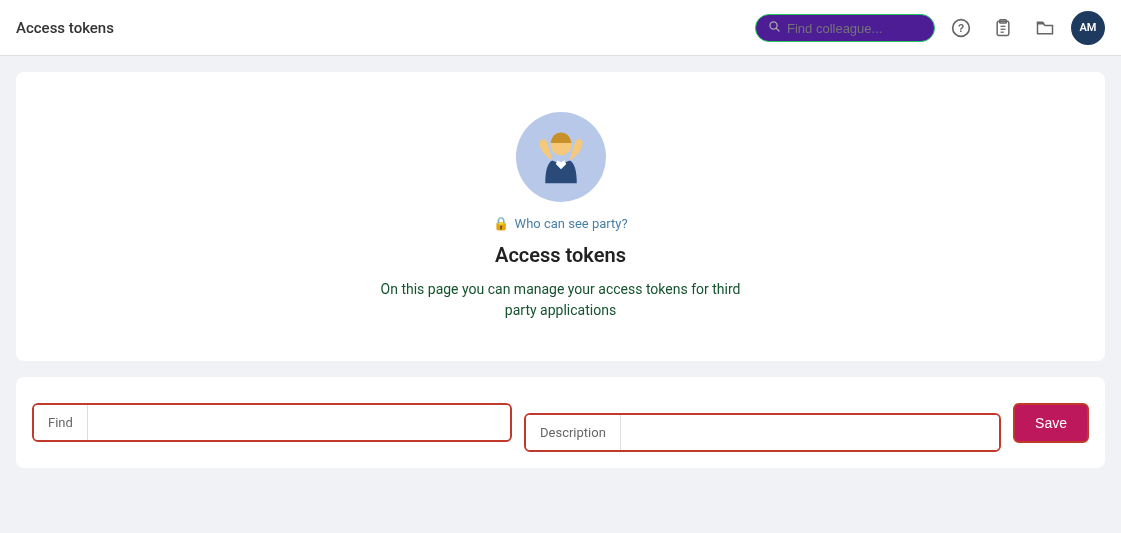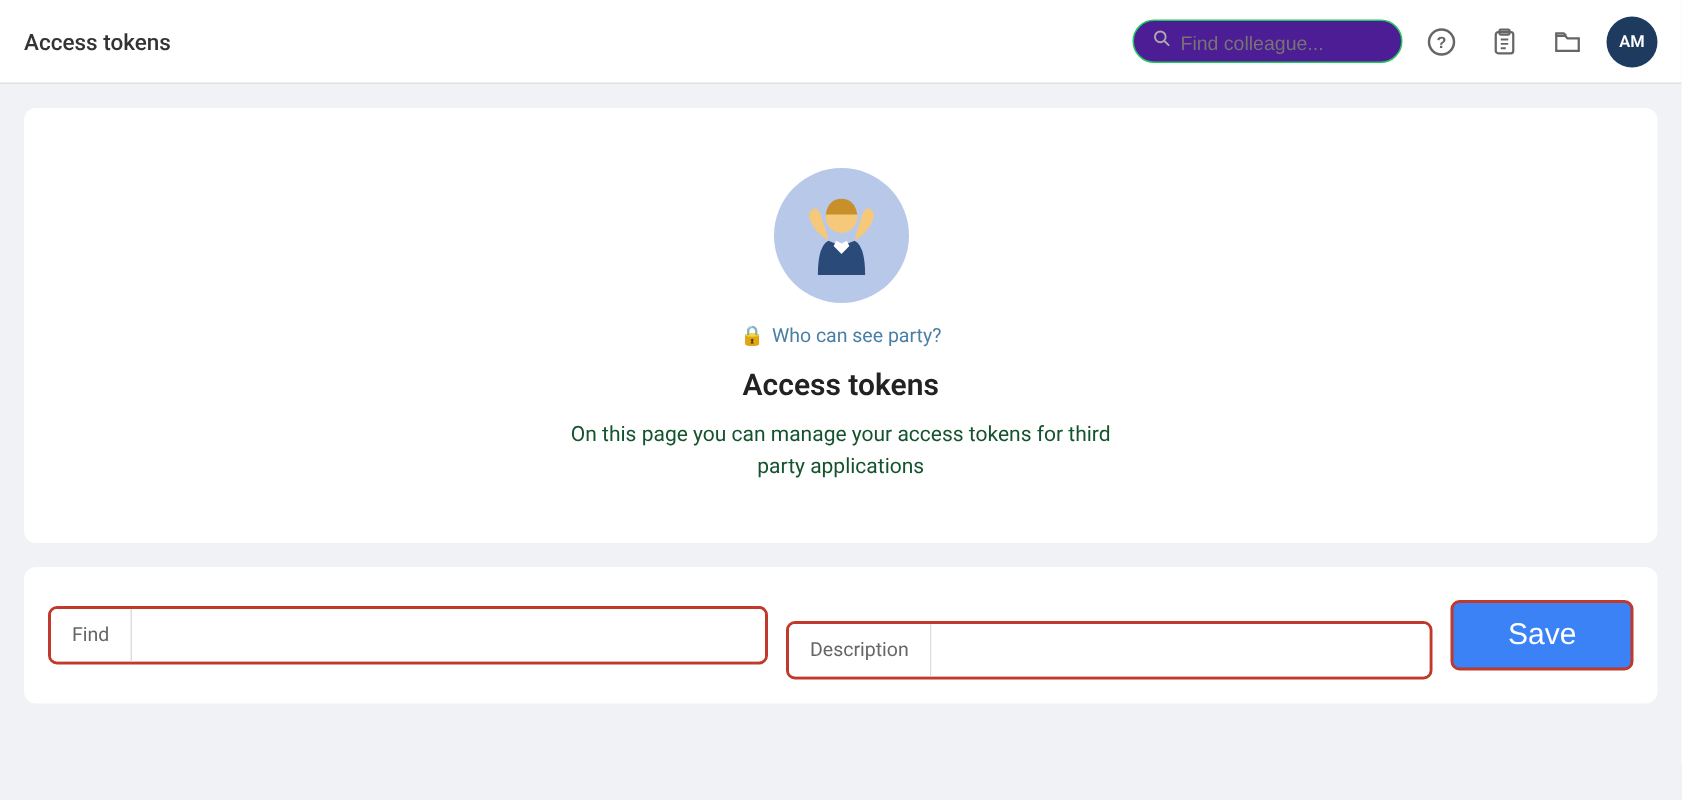--- a/index.html
+++ b/index.html
@@ -172,26 +172,26 @@
       color: #333;
     }
     .input-name-group {
       flex: 0 0 480px;
     }
     .input-desc-group {
       flex: 1;
       margin-top: 20px;
     }
     .save-btn {
-      background: #3b82f6;
+      background: #be185d;
       color: #fff;
       border: 2px solid #c0392b;
       border-radius: 6px;
-      padding: 10px 36px;
-      font-size: 20px;
+      padding: 10px 20px;
+      font-size: 14px;
       cursor: pointer;
       white-space: nowrap;
     }
 
     
     .person-svg {
       width: 70px;
       height: 70px;
     }
   </style>

